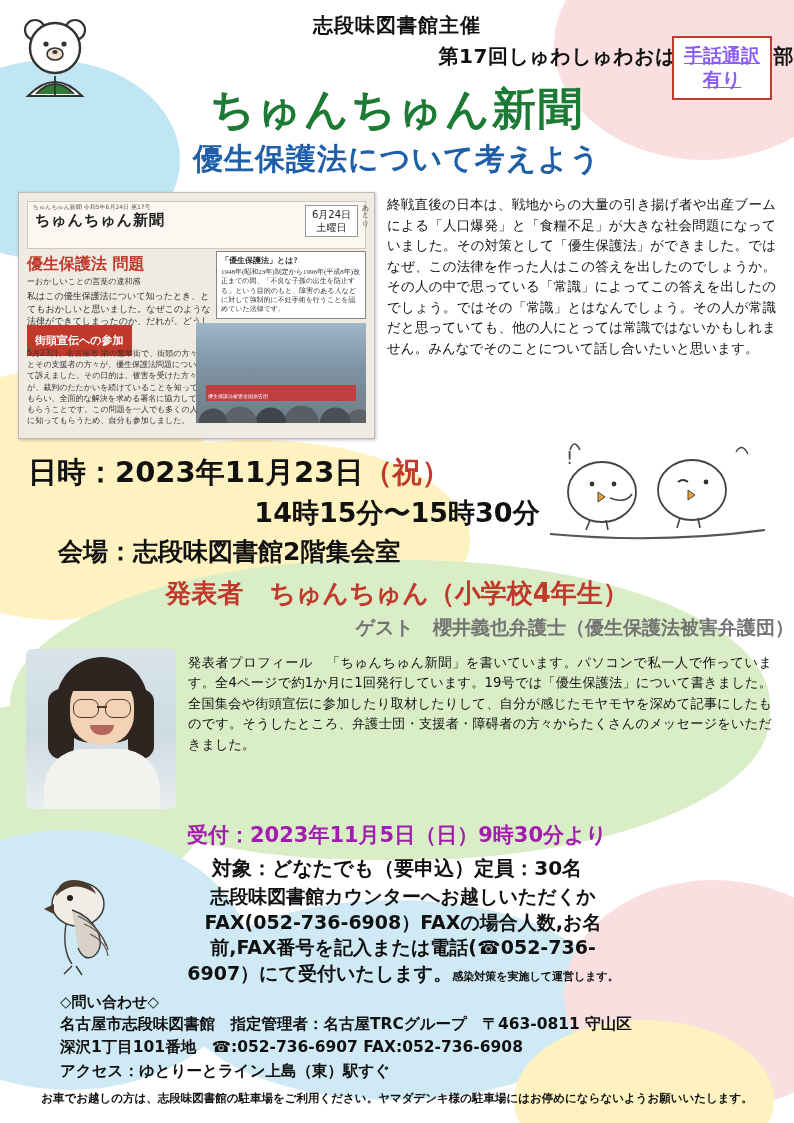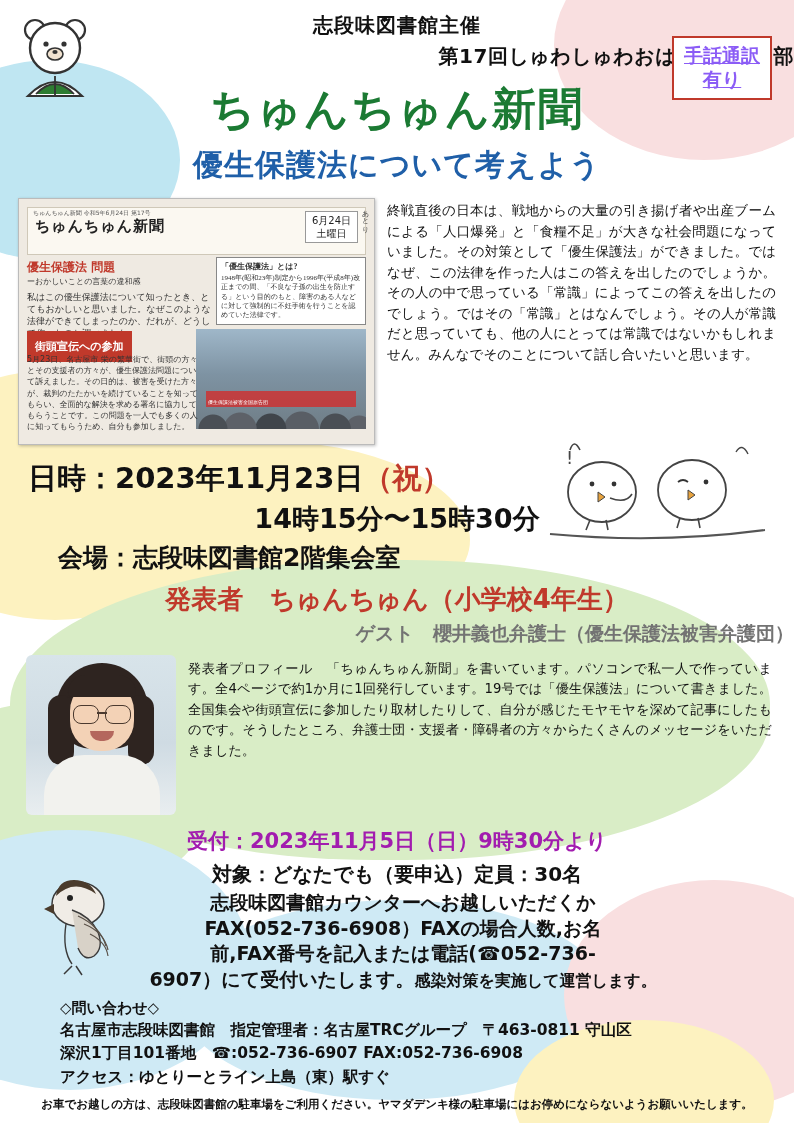--- a/index.html
+++ b/index.html
@@ -29,21 +29,21 @@
 
   
   .hdr{text-align:center;padding-top:12px;}
   .hdr-line1{font-size:20px;font-weight:bold;color:#111;letter-spacing:1px;text-align:center;}
   .hdr-line2{font-size:20px;font-weight:bold;color:#111;margin-top:4px;letter-spacing:0.5px;text-align:right;}
   .title-main{
     font-size:44px;font-weight:bold;color:#1b7a33;margin-top:10px;letter-spacing:2px;
     text-shadow:1px 1px 0 #ffffff;
   }
   .title-sub{
-    font-size:30px;font-weight:bold;color:#1f5fa8;margin-top:6px;letter-spacing:1px;
+    font-size:30px;font-weight:bold;color:#1f5fa8;margin-top:0;letter-spacing:1px;
   }
   .sign-badge{
     position:absolute;right:22px;top:36px;z-index:5;
     border:2px solid #c0392b;background:#ffffff;
     color:#8b5cf6;font-weight:bold;font-size:19px;line-height:1.25;
     padding:6px 10px;text-align:center;text-decoration:underline;
   }
 
   
   .bear{position:absolute;left:18px;top:14px;z-index:4;}
@@ -51,21 +51,21 @@
   
   .mid{display:flex;margin-top:12px;padding:0 18px;gap:12px;align-items:flex-start;}
   .news-photo{
     width:355px;height:245px;border:1px solid #bbb;background:#efeae2;position:relative;overflow:hidden;
     box-shadow:1px 1px 3px rgba(0,0,0,.25);
   }
   .np-head{position:absolute;left:8px;top:8px;right:8px;height:46px;background:#fbf8f1;border:1px solid #cfc8b8;}
   .np-title{position:absolute;left:16px;top:18px;font-size:15px;font-weight:bold;color:#222;letter-spacing:1px;}
   .np-date{position:absolute;right:16px;top:12px;font-size:10px;color:#222;border:1px solid #999;background:#fff;padding:2px 6px;line-height:1.3;text-align:center;}
   .np-lead{position:absolute;left:8px;top:60px;width:190px;font-size:9px;color:#333;line-height:1.35;}
-  .np-red{color:#c0392b;font-weight:bold;font-size:12px;}
+  .np-red{color:#c0392b;font-weight:bold;font-size:16px;}
   .np-box{position:absolute;right:8px;top:58px;width:140px;border:1px solid #888;background:#fff;font-size:7px;color:#333;padding:4px;line-height:1.3;font-family:Liberation Serif, serif;}
   .np-banner{position:absolute;left:8px;top:132px;background:#c0392b;color:#fff;font-size:11px;font-weight:bold;padding:8px 8px;}
   .np-photo{position:absolute;right:8px;top:130px;width:170px;height:100px;background:linear-gradient(180deg,#9fb7c9 0%,#7e93a3 45%,#6f7d86 100%);overflow:hidden;}
   .np-crowd{position:absolute;bottom:0;left:0;right:0;height:56px;background:
       radial-gradient(circle at 10% 100%,#4a4f55 0 14px,transparent 15px),
       radial-gradient(circle at 26% 100%,#5d6168 0 16px,transparent 17px),
       radial-gradient(circle at 44% 100%,#40454b 0 15px,transparent 16px),
       radial-gradient(circle at 62% 100%,#595e65 0 17px,transparent 18px),
       radial-gradient(circle at 82% 100%,#4a4f55 0 15px,transparent 16px),
       radial-gradient(circle at 96% 100%,#5d6168 0 13px,transparent 14px);}
@@ -103,21 +103,21 @@
   .pr-mouth{position:absolute;left:64px;top:76px;width:24px;height:10px;background:#b4675d;border-radius:0 0 12px 12px;}
   .pr-hair2{position:absolute;left:22px;top:40px;width:26px;height:70px;background:#2e2420;border-radius:14px;}
   .pr-hair3{position:absolute;right:22px;top:40px;width:26px;height:70px;background:#2e2420;border-radius:14px;}
   .pr-body{position:absolute;left:18px;bottom:0;width:116px;height:60px;background:#f2f2ee;border-radius:40px 40px 0 0;}
   .profile-text{flex:1;font-size:13.2px;line-height:1.55;color:#111;text-align:justify;padding-top:4px;}
 
   
   .recept{font-size:21px;font-weight:bold;color:#a21caf;text-align:center;margin-top:12px;}
   .target{font-size:20px;font-weight:bold;color:#111;text-align:center;margin-top:6px;}
   .apply{font-size:19px;font-weight:bold;color:#111;text-align:center;line-height:1.35;margin-top:2px;padding:0 60px 0 72px;}
-  .apply .small{font-size:16px;font-weight:bold;}
+  .apply .small{font-size:11px;font-weight:bold;}
 
   
   .contact{padding:4px 16px 0 60px;font-size:15.5px;font-weight:bold;color:#111;line-height:1.5;}
   .contact .ttl{font-size:15px;}
   .footnote{text-align:center;font-size:11.5px;font-weight:bold;color:#111;margin-top:8px;}
 
   
   .sparrow{position:absolute;left:26px;top:862px;z-index:3;}
   
   .birds{position:absolute;right:24px;top:430px;z-index:3;}

